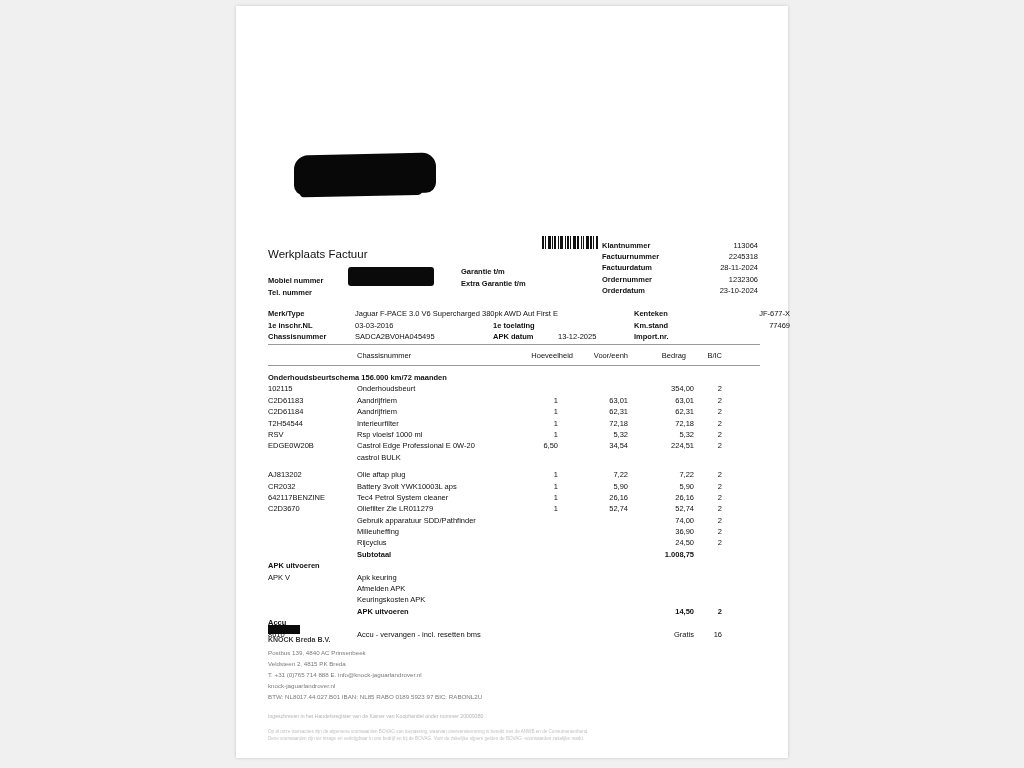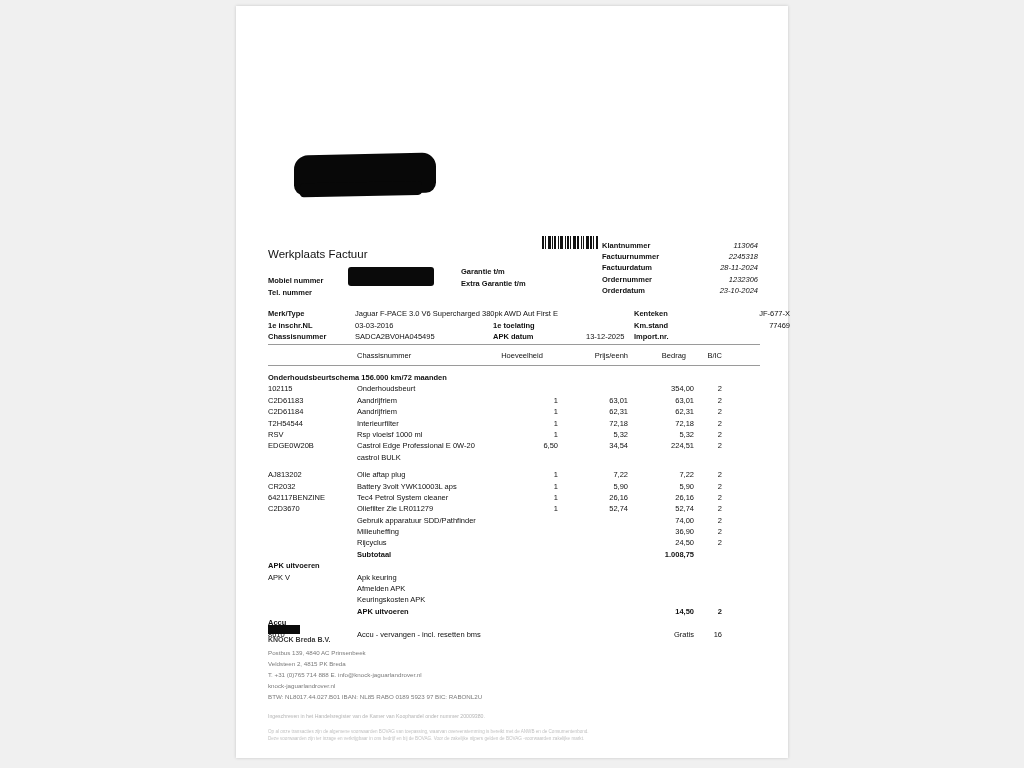--- a/index.html
+++ b/index.html
@@ -131,35 +131,35 @@
   .meta {
     position: absolute;
     left: 366px;
     top: 234px;
     width: 156px;
     font-size: 7.5px;
     color: #111;
   }
   .meta-row { display: flex; justify-content: space-between; line-height: 11.2px; }
   .meta-row .k { font-weight: bold; }
-  .meta-row .v { text-align: center; font-style: italic; }
+  .meta-row .v { text-align: center; }
   
   .vehicle {
     position: absolute;
     left: 32px;
     top: 303px;
     width: 492px;
     font-size: 7.5px;
     color: #111;
   }
   .v-row { position: relative; height: 11.5px; }
   .v-lab { position: absolute; left: 0; font-weight: bold; }
   .v-val { position: absolute; left: 87px; }
   .v-lab2 { position: absolute; left: 225px; font-weight: bold; }
-  .v-val2 { position: absolute; left: 290px; margin-left: 28px; }
+  .v-val2 { position: absolute; left: 290px; }
   .v-lab3 { position: absolute; left: 366px; font-weight: bold; }
   .v-val3 { position: absolute; left: 430px; width: 92px; text-align: right; }
   
   .rule {
     position: absolute;
     left: 32px;
     width: 492px;
     height: 1px;
     background: #9a9a9a;
   }
@@ -168,21 +168,21 @@
   .thead {
     position: absolute;
     left: 32px;
     top: 345px;
     width: 492px;
     height: 12px;
     font-size: 7.5px;
     color: #111;
   }
   .thead .c-desc { position: absolute; left: 89px; }
-  .thead .c-qty  { position: absolute; left: 223px; width: 62px; text-align: center; }
+  .thead .c-qty  { position: absolute; left: 243px; width: 62px; text-align: right; }
   .thead .c-price{ position: absolute; left: 300px; width: 60px; text-align: right; }
   .thead .c-amt  { position: absolute; left: 360px; width: 58px; text-align: right; }
   .thead .c-bic  { position: absolute; left: 434px; width: 20px; text-align: right; }
 
   .lines {
     position: absolute;
     left: 32px;
     top: 367px;
     width: 492px;
     font-size: 7.5px;
@@ -340,21 +340,21 @@
         <span class="v-val2">13-12-2025</span>
         <span class="v-lab3">Import.nr.</span>
         <span class="v-val3"></span>
       </div>
     </div>
 
     <div class="rule r1"></div>
     <div class="thead">
       <span class="c-desc">Chassisnummer</span>
       <span class="c-qty">Hoeveelheid</span>
-      <span class="c-price">Prijs/eenh</span>
+      <span class="c-price">Voor/eenh</span>
       <span class="c-amt">Bedrag</span>
       <span class="c-bic">B/IC</span>
     </div>
     <div class="rule r2"></div>
 
     <div class="lines">
       <div class="line header">
         <span class="code">Onderhoudsbeurtschema 156.000 km/72 maanden</span>
       </div>
       <div class="line">

